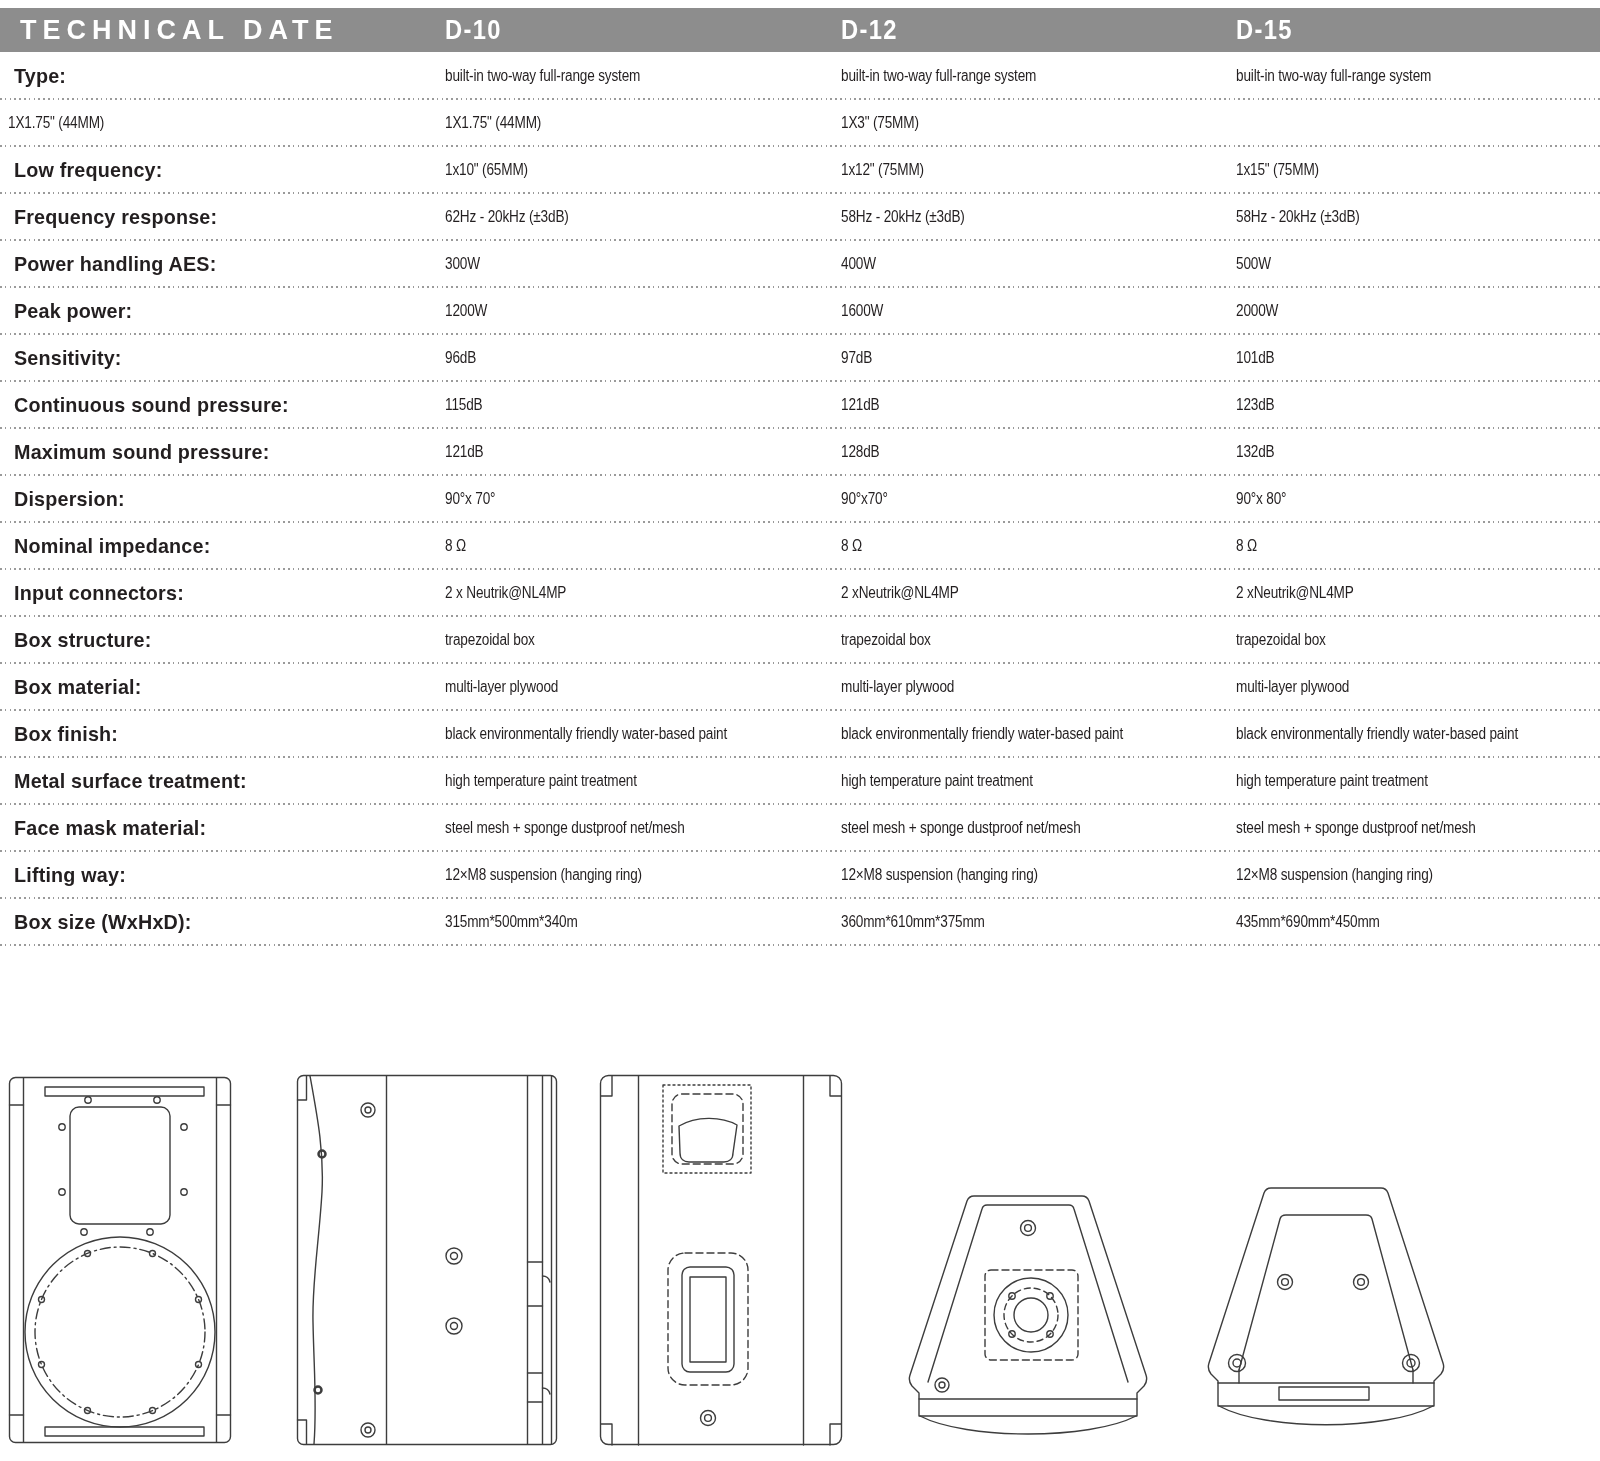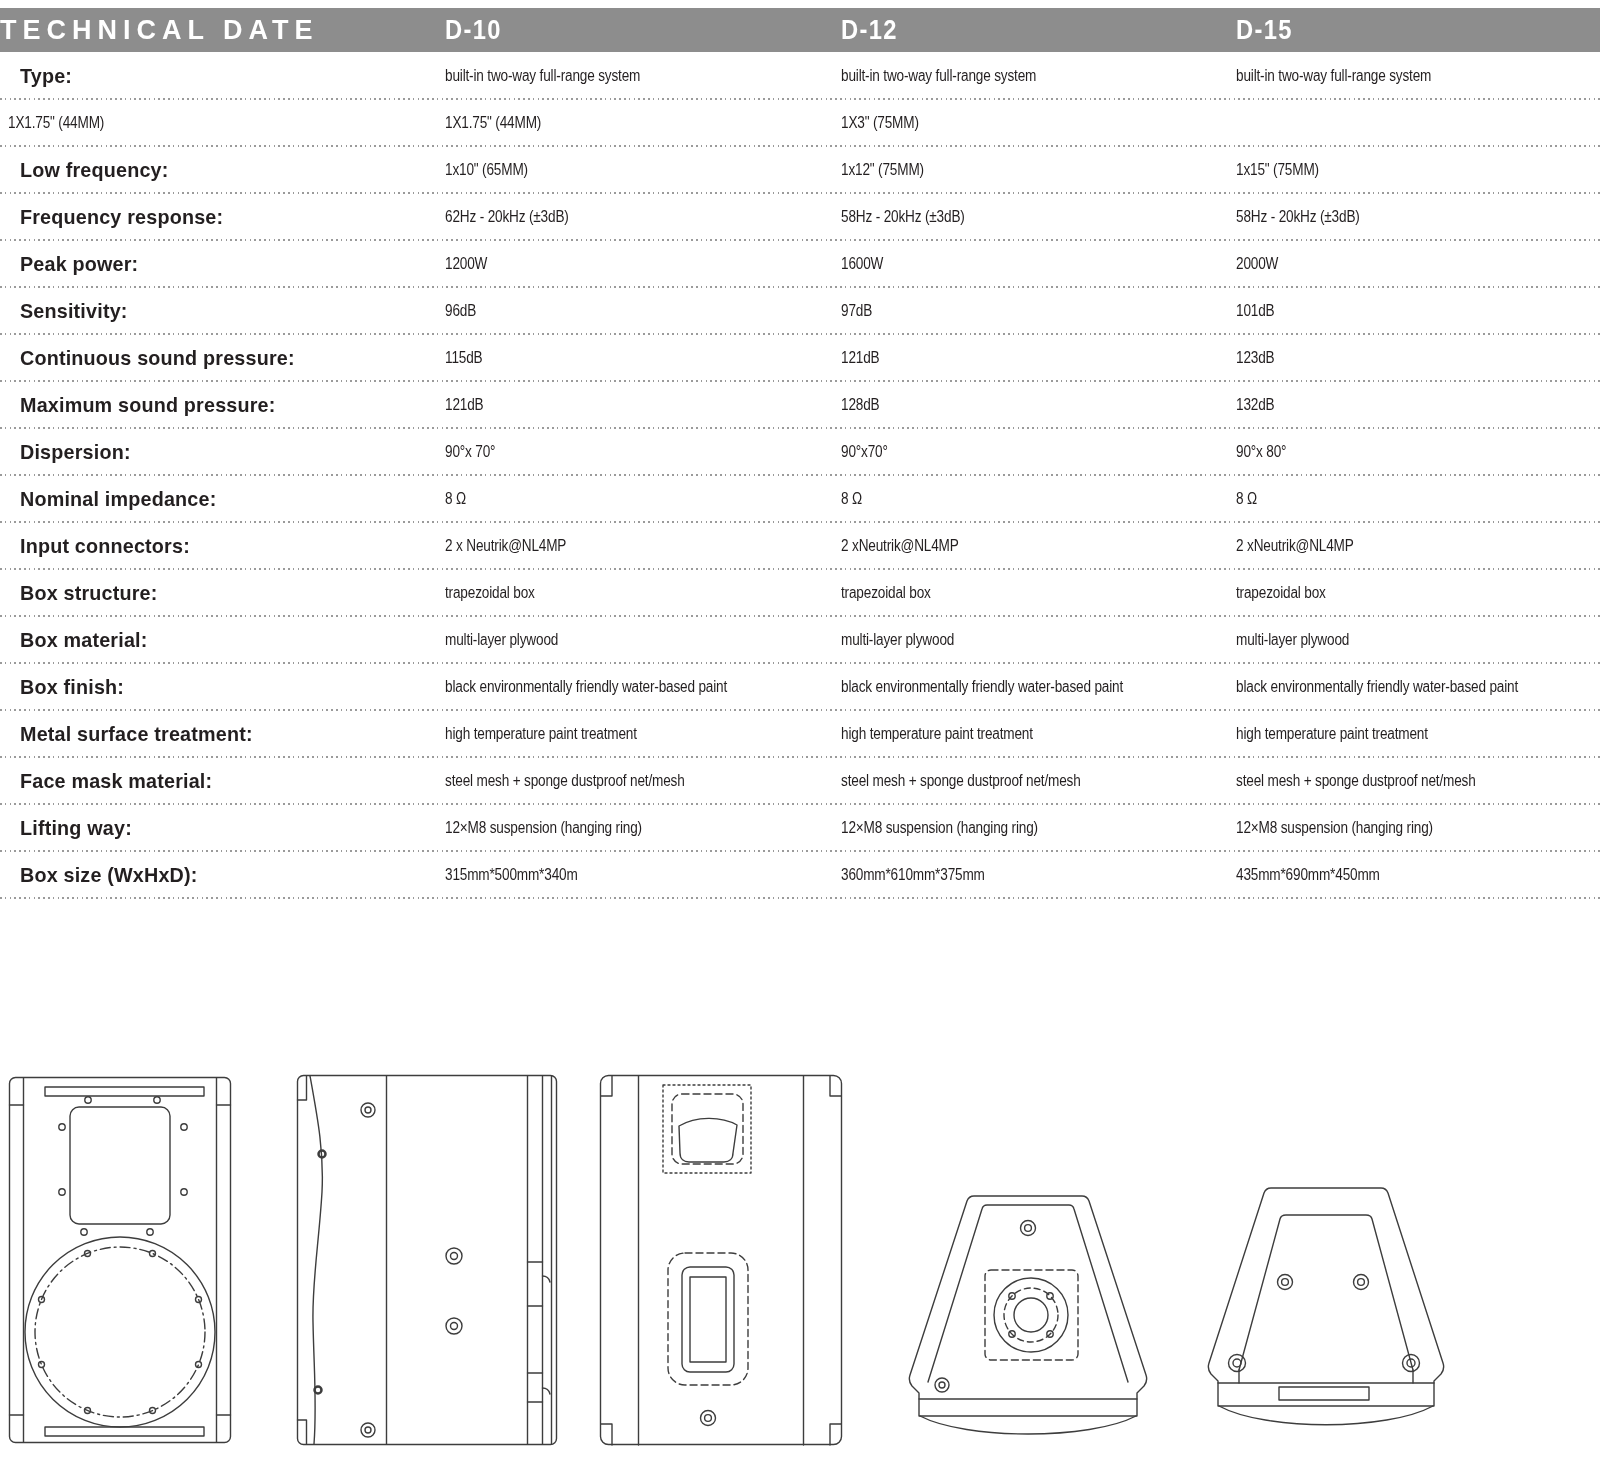--- a/index.html
+++ b/index.html
@@ -16,39 +16,39 @@
   }
   .sheet{position:absolute;inset:0;}
   
   .hdr{
     position:absolute;top:8px;left:0;width:1600px;height:44px;
     background:var(--header-bg);
     display:grid;grid-template-columns:437px 396px 395px 372px;
     align-items:center;
   }
   .hdr .title{
-    color:#fff;font-weight:bold;font-size:27px;letter-spacing:6px;
+    padding-left:20px;color:#fff;font-weight:bold;font-size:27px;letter-spacing:6px;
     white-space:nowrap;
   }
   .hdr .col{
     padding-left:8px;color:#fff;font-weight:bold;font-size:27px;white-space:nowrap;
   }
   .hdr .col span{display:inline-block;transform:scaleX(.88);transform-origin:0 50%;letter-spacing:1.5px;}
   
   .tbl{position:absolute;top:52px;left:0;width:1600px;}
   .t-row{
     display:grid;grid-template-columns:437px 396px 395px 372px;
     height:47px;align-items:center;position:relative;
   }
   .t-row::after{
     content:"";position:absolute;left:0;right:0;bottom:-1px;height:2px;
     background-image:repeating-linear-gradient(to right,var(--dot-line) 0 1.6px,transparent 1.6px 4.8px);
   }
   .cell{white-space:nowrap;overflow:visible;}
-  .cell.label{padding-left:20px;font-weight:bold;font-size:21px;}
+  .cell.label{padding-left:14px;font-weight:bold;font-size:21px;}
   .cell.label .lt{display:inline-block;transform:scaleX(.94);transform-origin:0 50%;letter-spacing:.2px;}
   .cell.val{padding-left:8px;font-size:16px;}
   .cell.val .cv{display:inline-block;transform:scaleX(.85);transform-origin:0 50%;letter-spacing:-.2px;}
   
   .draw{position:absolute;}
   .draw svg{display:block;width:100%;height:100%;}
   .draw svg *{stroke:var(--drawing-stroke);fill:none;stroke-width:1.4;stroke-linejoin:round;stroke-linecap:round;}
   .draw svg .bold{stroke-width:2.5;}
   .d-front{left:8px;top:1076px;width:224px;height:368px;}
   .d-side{left:296px;top:1074px;width:262px;height:372px;}
@@ -84,20 +84,26 @@
       <div class="cell label"><span class="lt">Low frequency:</span></div>
       <div class="cell val"><span class="cv">1x10" (65MM)</span></div>
       <div class="cell val"><span class="cv">1x12" (75MM)</span></div>
       <div class="cell val"><span class="cv">1x15" (75MM)</span></div>
     </div>
     <div class="t-row">
       <div class="cell label"><span class="lt">Frequency response:</span></div>
       <div class="cell val"><span class="cv">62Hz - 20kHz (±3dB)</span></div>
       <div class="cell val"><span class="cv">58Hz - 20kHz (±3dB)</span></div>
       <div class="cell val"><span class="cv">58Hz - 20kHz (±3dB)</span></div>
+    </div>
+    <div class="t-row">
+      <div class="cell label"><span class="lt">Power handling AES:</span></div>
+      <div class="cell val"><span class="cv">300W</span></div>
+      <div class="cell val"><span class="cv">400W</span></div>
+      <div class="cell val"><span class="cv">500W</span></div>
     </div>
     <div class="t-row">
       <div class="cell label"><span class="lt">Peak power:</span></div>
       <div class="cell val"><span class="cv">1200W</span></div>
       <div class="cell val"><span class="cv">1600W</span></div>
       <div class="cell val"><span class="cv">2000W</span></div>
     </div>
     <div class="t-row">
       <div class="cell label"><span class="lt">Sensitivity:</span></div>
       <div class="cell val"><span class="cv">96dB</span></div>

